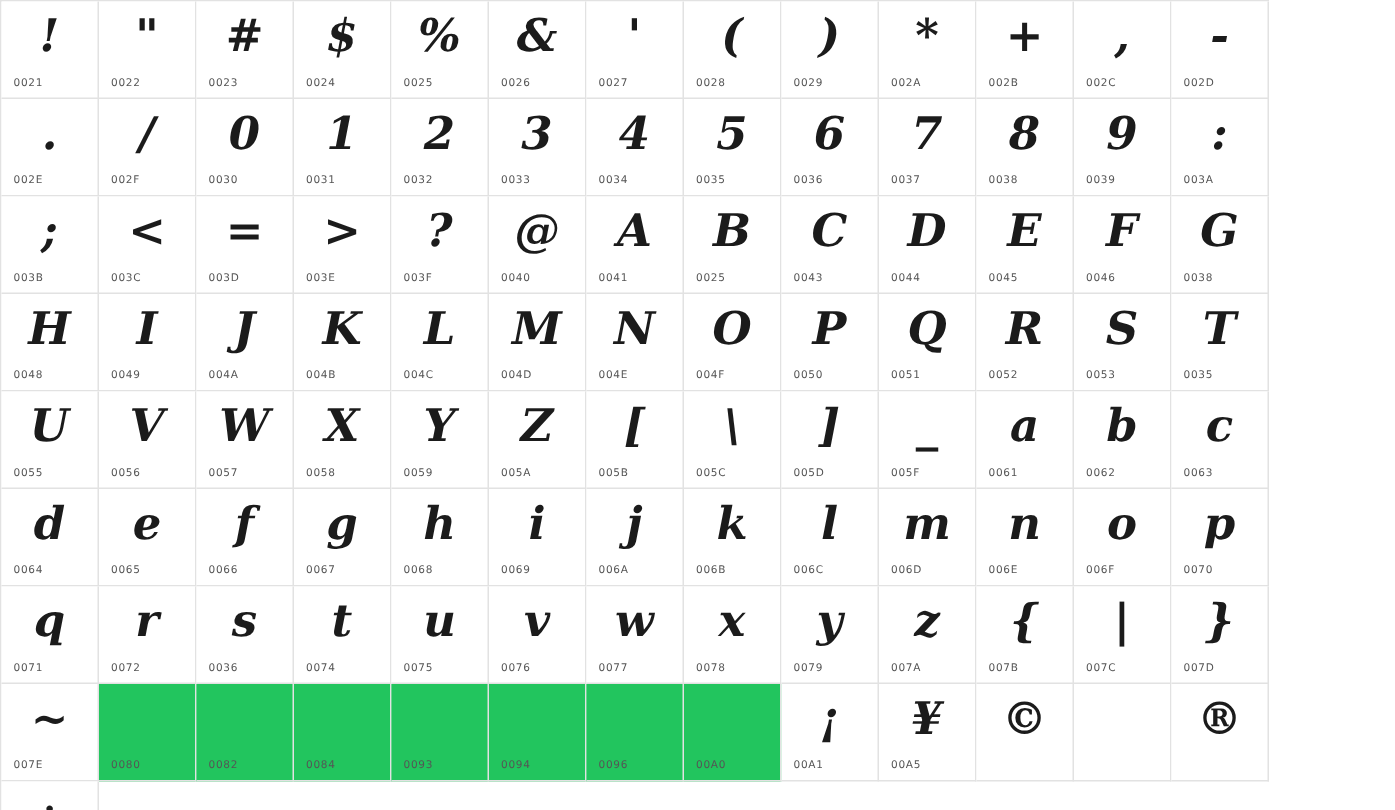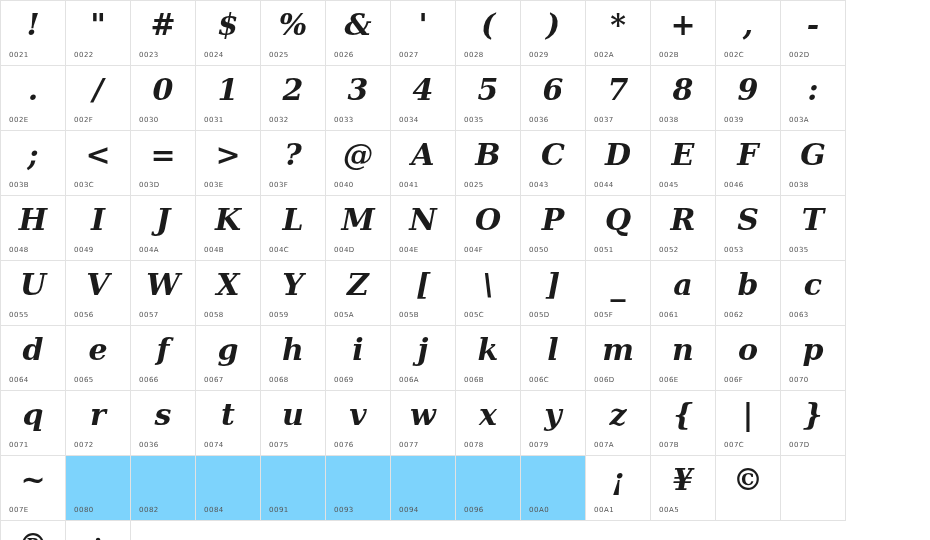--- a/index.html
+++ b/index.html
@@ -23,21 +23,21 @@
     border-left: 1px solid #e2e2e2;
   }
   .cell {
     position: relative;
     border-right: 1px solid #e2e2e2;
     border-bottom: 1px solid #e2e2e2;
     box-sizing: border-box;
     background: #ffffff;
   }
   .cell.empty {
-    background: #7dd3fc;
+    background: #22c55e;
   }
   .glyph {
     position: absolute;
     top: 0;
     left: 0;
     right: 0;
     height: 48px;
     display: flex;
     align-items: center;
     justify-content: center;
@@ -438,24 +438,20 @@
     <div class="cell empty">
       <div class="glyph"></div>
       <div class="code">0082</div>
     </div>
     <div class="cell empty">
       <div class="glyph"></div>
       <div class="code">0084</div>
     </div>
     <div class="cell empty">
       <div class="glyph"></div>
-      <div class="code">0091</div>
-    </div>
-    <div class="cell empty">
-      <div class="glyph"></div>
       <div class="code">0093</div>
     </div>
     <div class="cell empty">
       <div class="glyph"></div>
       <div class="code">0094</div>
     </div>
     <div class="cell empty">
       <div class="glyph"></div>
       <div class="code">0096</div>
     </div>

